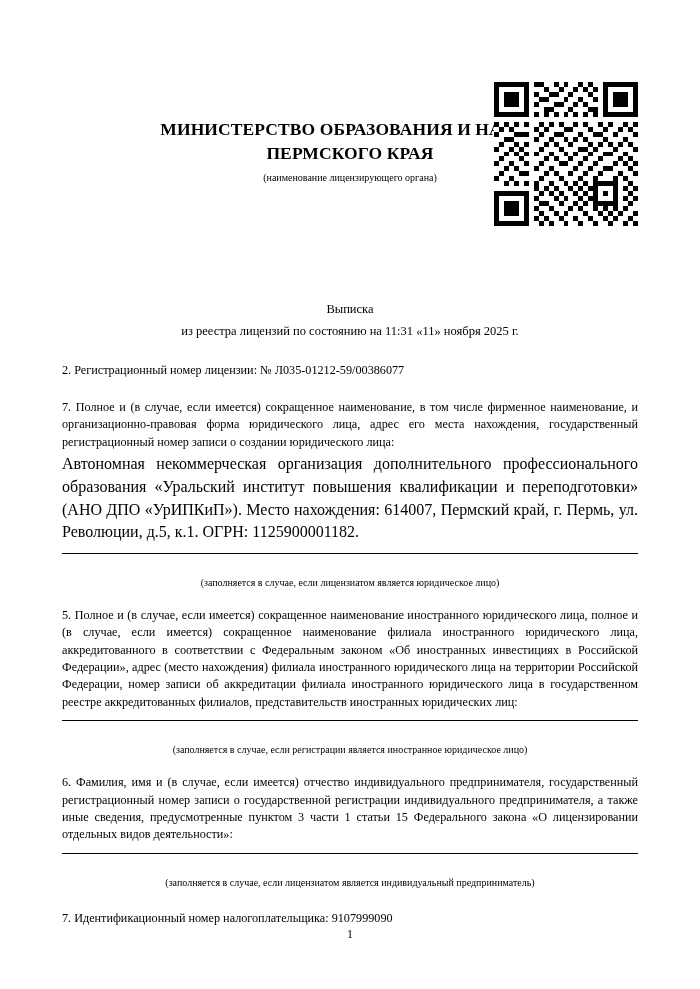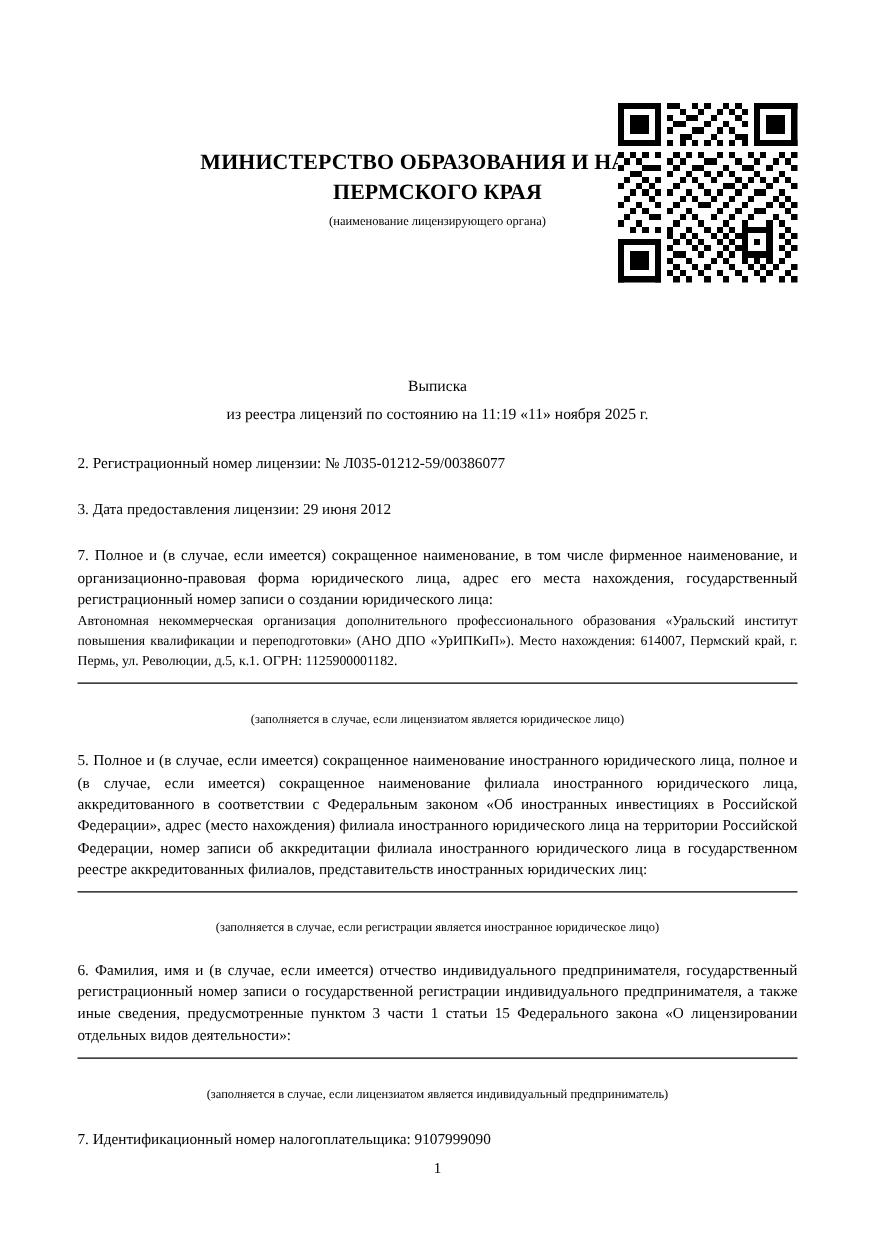--- a/index.html
+++ b/index.html
@@ -67,21 +67,21 @@
     font-size: 10px;
     text-align: center;
     margin-top: 22px;
   }
   .note-left {
     font-size: 10px;
     margin-top: 4px;
     padding-left: 55px;
   }
   .body-block {
-    font-size: 11px;
+    font-size: 16px;
     line-height: 1.42;
     text-align: justify;
     margin-top: 2px;
   }
   .rule {
     border: none;
     border-top: 1px solid #000;
     margin: 9px 0 0 0;
     height: 0;
   }
@@ -383,31 +383,28 @@
     </svg>
   </div>
 
   <div class="header">
     <div class="header-title">МИНИСТЕРСТВО ОБРАЗОВАНИЯ И НАУКИ ПЕРМСКОГО КРАЯ</div>
     <div class="header-sub">(наименование лицензирующего органа)</div>
   </div>
 
   <div class="doc-title">
     <div>Выписка</div>
-    <div>из реестра лицензий по состоянию на 11:19 «11» ноября 2025 г.</div>
+    <div>из реестра лицензий по состоянию на 11:31 «11» ноября 2025 г.</div>
   </div>
 
 
   <div class="item">
     <div>2. Регистрационный номер лицензии: № Л035-01212-59/00386077</div>
   </div>
 
-  <div class="item">
-    <div>3. Дата предоставления лицензии: 29 июня 2012</div>
-  </div>
 
   <div class="item">
     <div>7. Полное и (в случае, если имеется) сокращенное наименование, в том числе фирменное наименование, и организационно-правовая форма юридического лица, адрес его места нахождения, государственный регистрационный номер записи о создании юридического лица:</div>
     <div class="body-block">Автономная некоммерческая организация дополнительного профессионального образования «Уральский институт повышения квалификации и переподготовки» (АНО ДПО «УрИПКиП»). Место нахождения: 614007, Пермский край, г. Пермь, ул. Революции, д.5, к.1. ОГРН: 1125900001182.</div>
     <hr class="rule">
     <div class="note">(заполняется в случае, если лицензиатом является юридическое лицо)</div>
   </div>
 
   <div class="item tight">
     <div>5. Полное и (в случае, если имеется) сокращенное наименование иностранного юридического лица, полное и (в случае, если имеется) сокращенное наименование филиала иностранного юридического лица, аккредитованного в соответствии с Федеральным законом «Об иностранных инвестициях в Российской Федерации», адрес (место нахождения) филиала иностранного юридического лица на территории Российской Федерации, номер записи об аккредитации филиала иностранного юридического лица в государственном реестре аккредитованных филиалов, представительств иностранных юридических лиц:</div>

